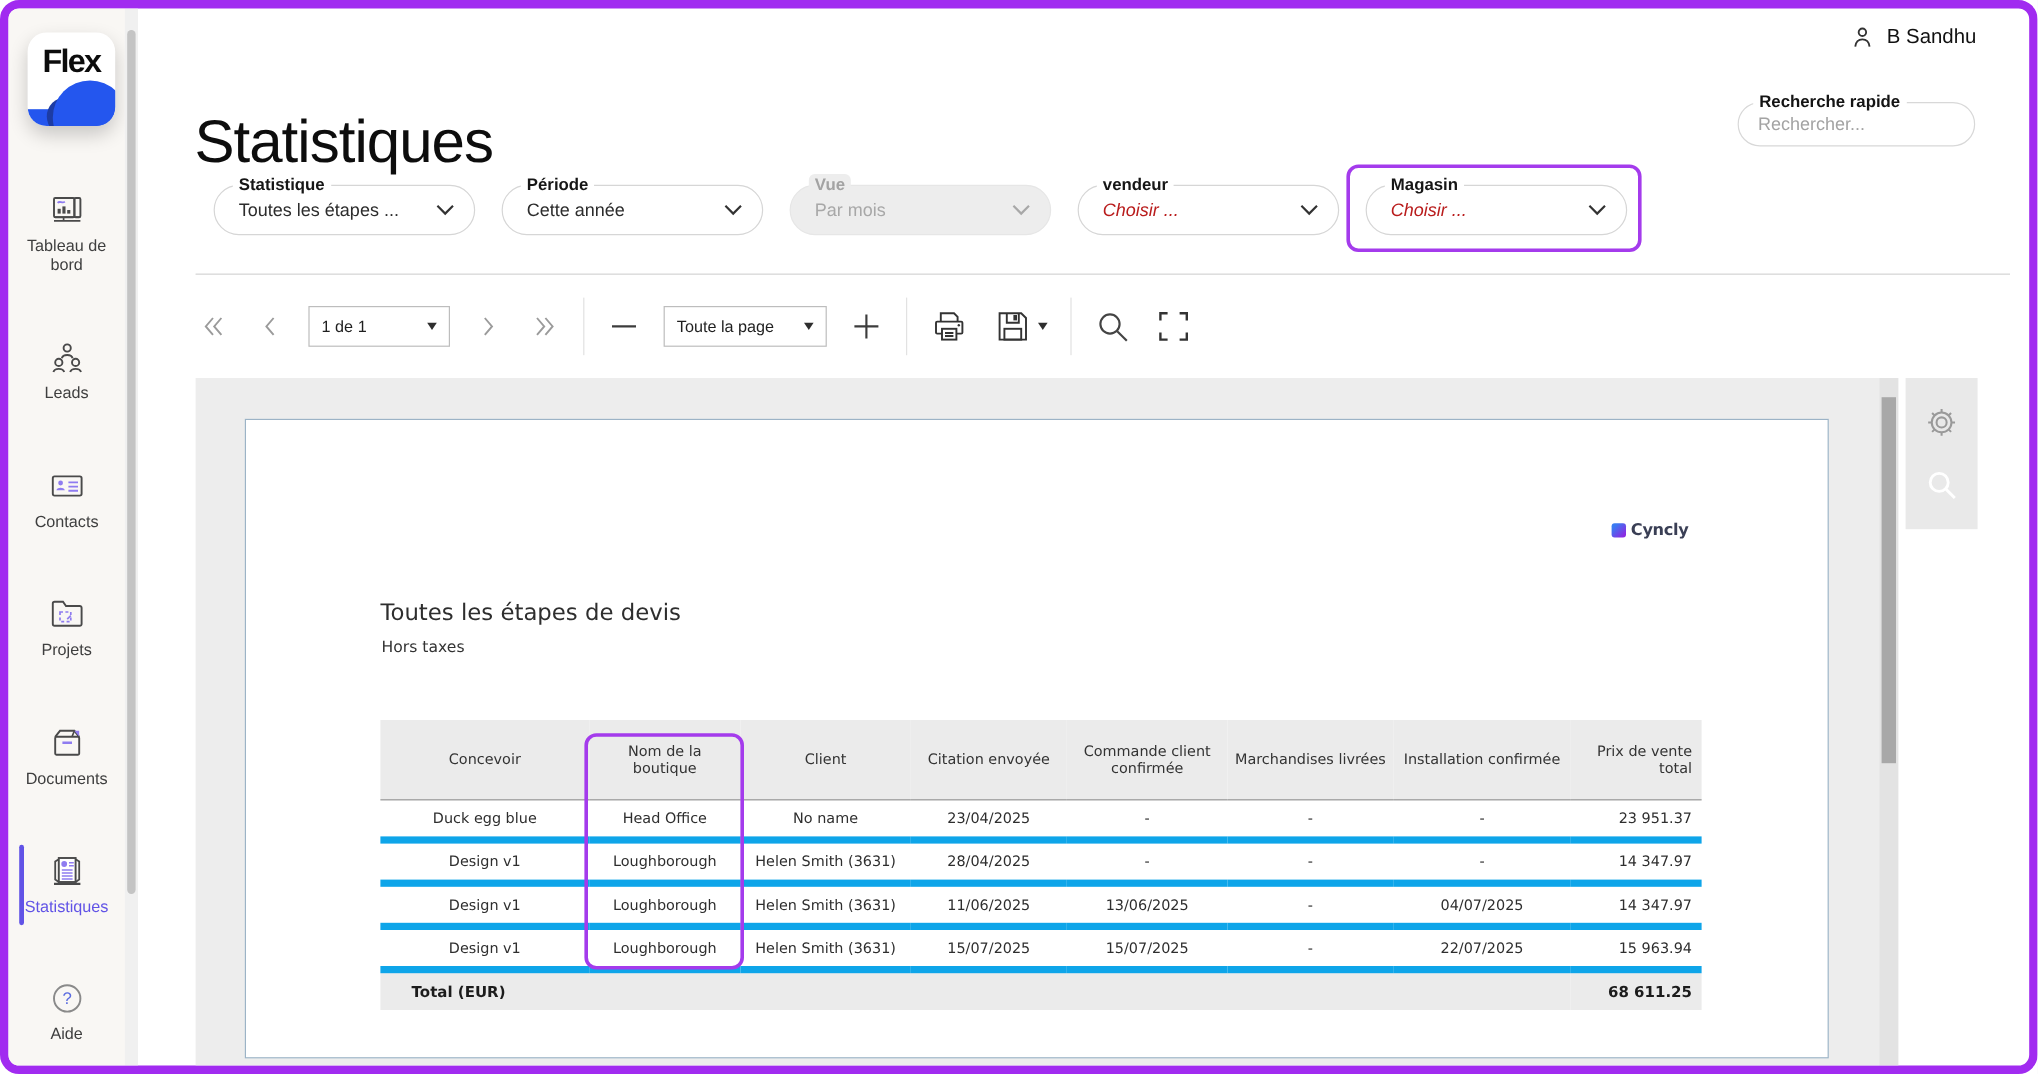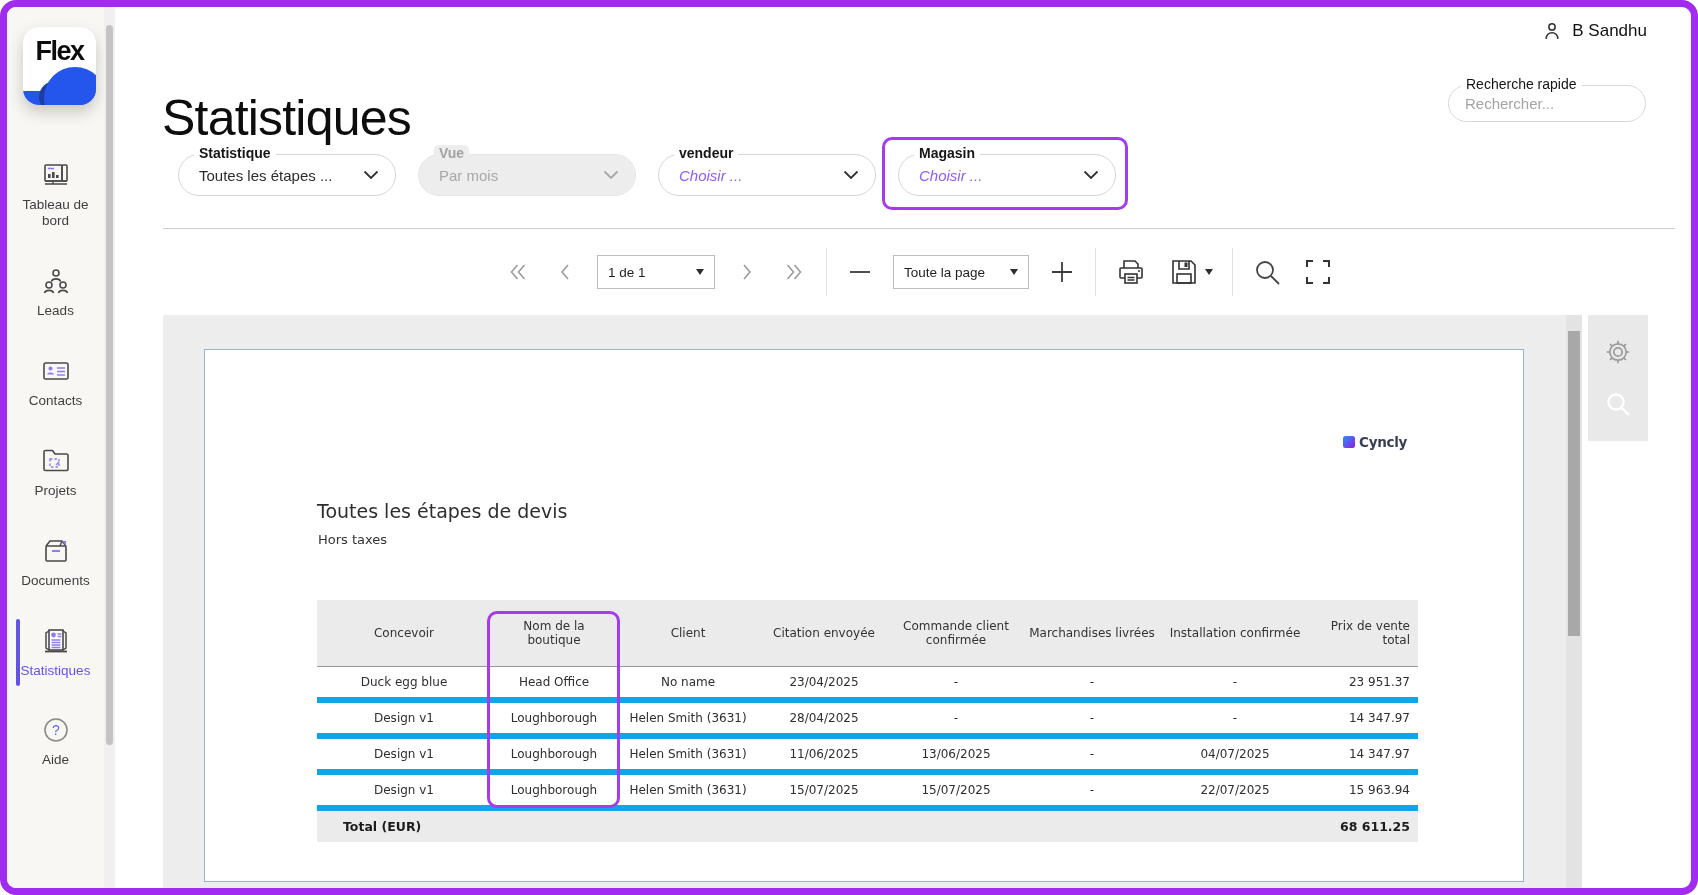--- a/index.html
+++ b/index.html
@@ -12,62 +12,62 @@
   
   .sidebar { position:absolute; left:0; top:0; bottom:0; width:97px; background:#f9f7f4; }
   .logo { position:absolute; left:16px; top:20px; width:73px; height:78px; background:#fff;
           border-radius:16px; box-shadow:0 7px 16px rgba(0,0,0,.2); overflow:hidden; }
   .logo-text { position:absolute; top:9px; left:0; right:0; text-align:center;
                font-size:27px; font-weight:700; letter-spacing:-1.5px; color:#0c0c0c; }
   .logo-band { position:absolute; bottom:0; left:0; right:0; height:14px; background:#2456ee; }
   .logo-navy { position:absolute; bottom:-8px; left:16px; width:32px; height:32px; border-radius:50%; background:#1d3ca4; }
   .logo-hump { position:absolute; bottom:-24px; right:-10px; width:62px; height:62px; border-radius:50%; background:#2456ee; }
 
-  .nav { position:absolute; top:152px; left:0; right:0; display:flex; flex-direction:column; gap:36px; }
+  .nav { position:absolute; top:152px; left:0; right:0; display:flex; flex-direction:column; gap:53px; }
   .nav-item { position:relative; width:100%; display:flex; flex-direction:column; align-items:center; cursor:pointer; }
   .nav-label { margin-top:6px; font-size:13.5px; color:#3f3f3f; text-align:center; line-height:1.18; padding:0 4px; }
   .nav-item.active .nav-label { color:#6153e6; }
   .active-bar { position:absolute; left:9px; top:-6px; bottom:-8px; width:4px; background:#6153e6; border-radius:2px; }
   .nav-icon { width:32px; height:32px; }
 
   .app-scrollbar { position:absolute; left:97px; top:0; bottom:0; width:11px; background:#f0f0f0; }
   .app-scrollbar .thumb { position:absolute; left:2px; width:7px; top:18px; height:720px; background:#c4c4c4; border-radius:4px; }
 
   
   .user { position:absolute; top:13px; right:44px; display:flex; align-items:center; gap:9px;
           font-size:17px; color:#111; cursor:pointer; }
   .page-title { position:absolute; left:155px; top:48px; font-size:50px; font-weight:500;
                 letter-spacing:-0.8px; color:#0d0d0d; }
   .quick-search { position:absolute; right:45px; top:78px; width:198px; height:37px;
                   border:1px solid #d8d8d8; border-radius:19px; background:#fff; }
   .qs-label { position:absolute; top:-10px; left:12px; background:#fff; padding:0 5px;
-              font-size:14px; font-weight:400; color:#141414; }
+              font-size:14px; font-weight:700; color:#141414; }
   .quick-search input { width:100%; height:100%; border:none; outline:none; background:transparent;
                         padding:0 16px; font-size:15px; color:#333; font-family:"Liberation Sans",sans-serif; }
   .quick-search input::placeholder { color:#a3a3a3; }
 
   
   .filters { position:absolute; left:171px; top:147px; display:flex; gap:22px; }
   .pill { position:relative; width:218px; height:42px; border:1px solid #d6d6d6; border-radius:21px;
           background:#fff; display:flex; align-items:center; padding:0 16px 0 20px; cursor:pointer; }
   .pill-label { position:absolute; top:-10px; left:15px; background:#fff; padding:0 5px;
                 font-size:14px; font-weight:700; color:#161616; border-radius:5px; }
   .pill-value { font-size:15px; color:#2c2c2c; white-space:nowrap; overflow:hidden; flex:1; }
-  .pill-value.placeholder { font-style:italic; color:#8b5cf6; }
+  .pill-value.placeholder { font-style:italic; color:#b91c1c; }
   .pill .chev { flex:0 0 auto; margin-left:8px; }
   .pill.disabled { background:#ededed; border-color:#e6e6e6; cursor:default; }
   .pill.disabled .pill-label { background:#ededed; color:#a3a3a3; }
   .pill.disabled .pill-value { color:#a8a8a8; }
   .annotation-wrap { position:relative; }
   .annotation-box-filter { position:absolute; left:-16px; right:-12px; top:-17px; bottom:-14px;
                            border:3px solid #a43bec; border-radius:10px; pointer-events:none; }
 
   
   .viewer { position:absolute; left:156px; top:221px; width:1512px; bottom:0; border-top:1px solid #cccccc; }
-  .toolbar { height:86px; display:flex; align-items:center; justify-content:center; gap:17px; background:#fff; }
+  .toolbar { height:86px; display:flex; align-items:center; gap:17px; background:#fff; }
   .tb-btn { background:none; border:none; padding:2px; cursor:pointer; display:flex; align-items:center; }
   .tb-sep { width:1px; height:48px; background:#e2e2e2; }
   .tb-select { display:flex; align-items:center; justify-content:space-between; height:34px;
                border:1px solid #bdbdbd; background:#fff; padding:0 10px; font-size:13.5px;
                color:#1f1f1f; cursor:pointer; }
   .tb-select.pages { width:118px; }
   .tb-select.zoom  { width:136px; }
   .caret-down { width:0; height:0; border-left:4.5px solid transparent; border-right:4.5px solid transparent;
                 border-top:6px solid #2e2e2e; }
   .save-caret { margin-left:5px; }
@@ -201,20 +201,27 @@
   <h1 class="page-title">Statistiques</h1>
   <div class="quick-search">
     <span class="qs-label">Recherche rapide</span>
     <input type="text" placeholder="Rechercher..." style="">
   </div>
 
   <div class="filters">
     <div class="pill">
       <span class="pill-label">Statistique</span>
       <span class="pill-value">Toutes les étapes ...</span>
+      <svg class="chev" width="16" height="10" viewBox="0 0 16 10">
+          <path d="M1.5 1.5 L8 8 L14.5 1.5" stroke="#333" stroke-width="1.8" fill="none"></path>
+        </svg>
+    </div>
+    <div class="pill">
+      <span class="pill-label">Période</span>
+      <span class="pill-value">Cette année</span>
       <svg class="chev" width="16" height="10" viewBox="0 0 16 10">
           <path d="M1.5 1.5 L8 8 L14.5 1.5" stroke="#333" stroke-width="1.8" fill="none"></path>
         </svg>
     </div>
     <div class="pill disabled">
       <span class="pill-label">Vue</span>
       <span class="pill-value">Par mois</span>
       <svg class="chev" width="16" height="10" viewBox="0 0 16 10">
           <path d="M1.5 1.5 L8 8 L14.5 1.5" stroke="#a8a8a8" stroke-width="1.8" fill="none"></path>
         </svg>

